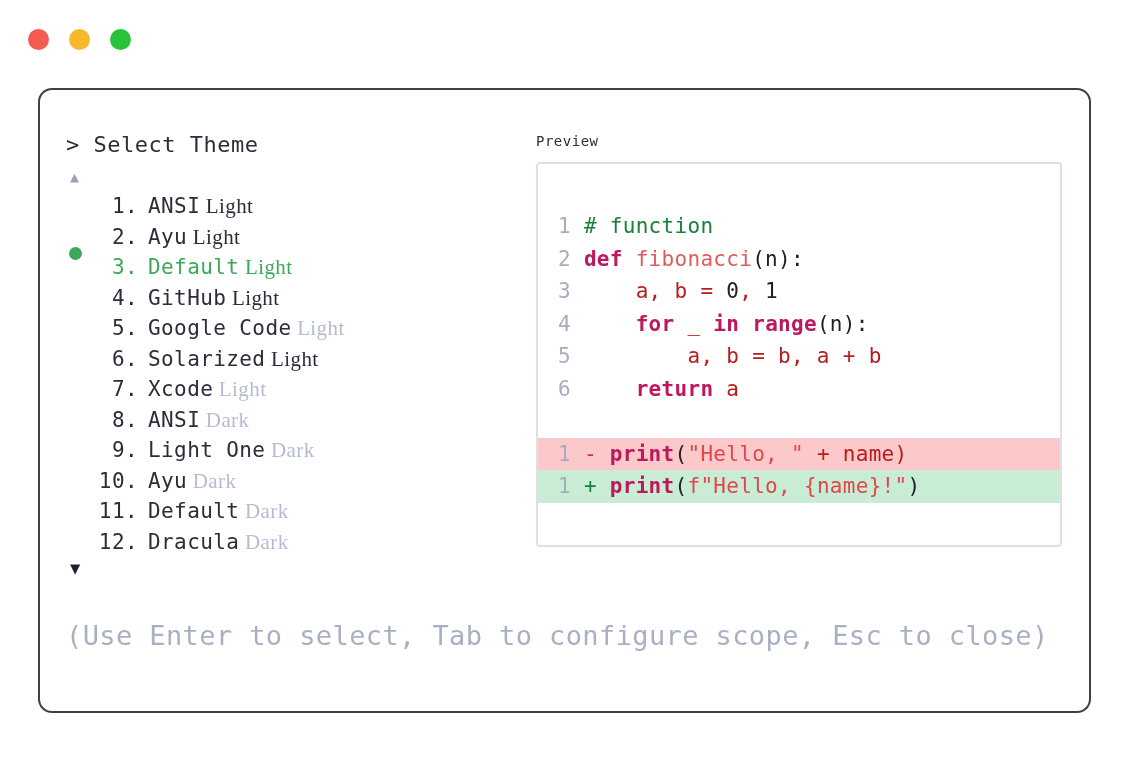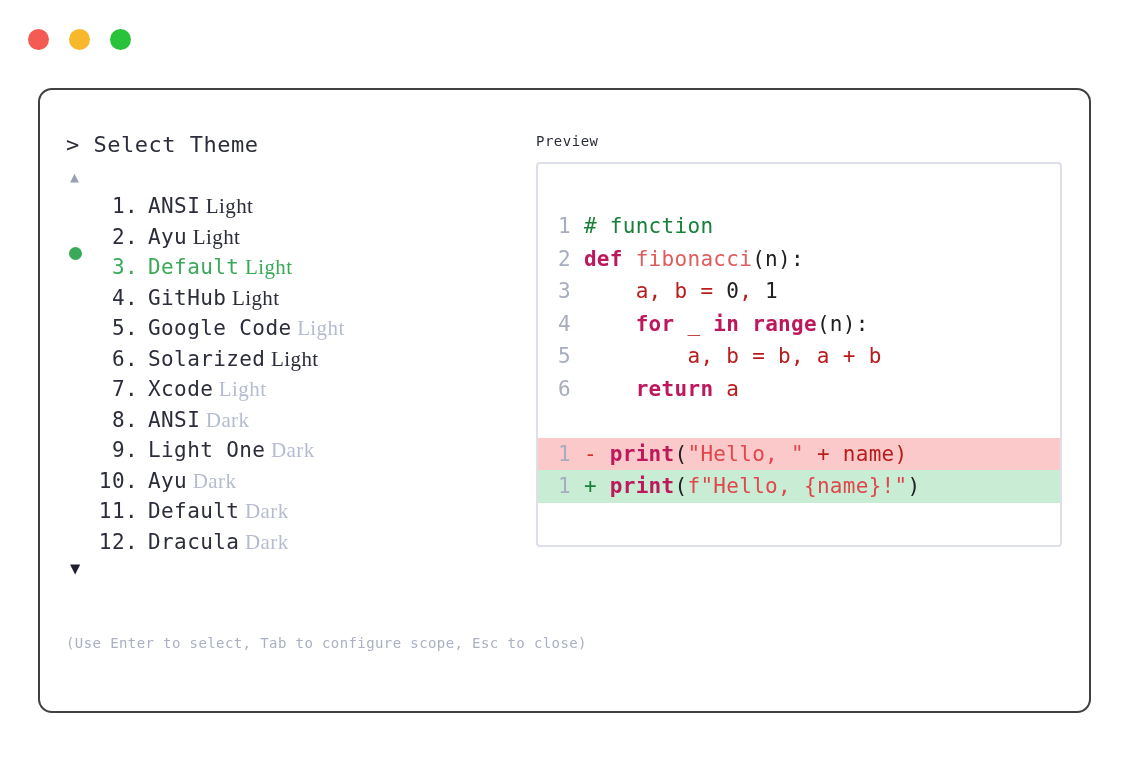--- a/index.html
+++ b/index.html
@@ -175,21 +175,21 @@
   .sign-minus { color: #d93025; }
   .sign-plus  { color: #188038; }
 
   .code-gap { display: block; height: 32.5px; }
 
   
   .help {
     position: absolute;
     left: 26px;
     bottom: 60px;
-    font-size: 14px;
+    font-size: 27px;
     color: #aab0c3;
     letter-spacing: 0.4px;
     white-space: pre;
   }
 </style>
 </head>
 <body>
 
 <div class="window-dots">
   <span class="dot dot-close"></span>

